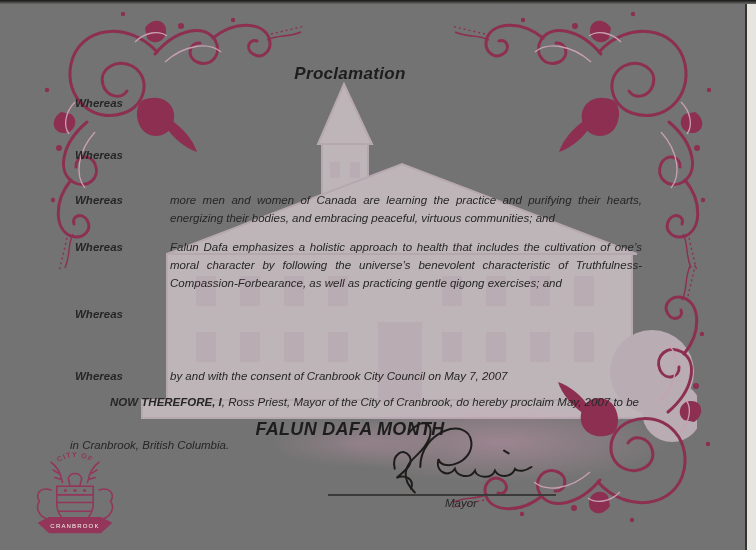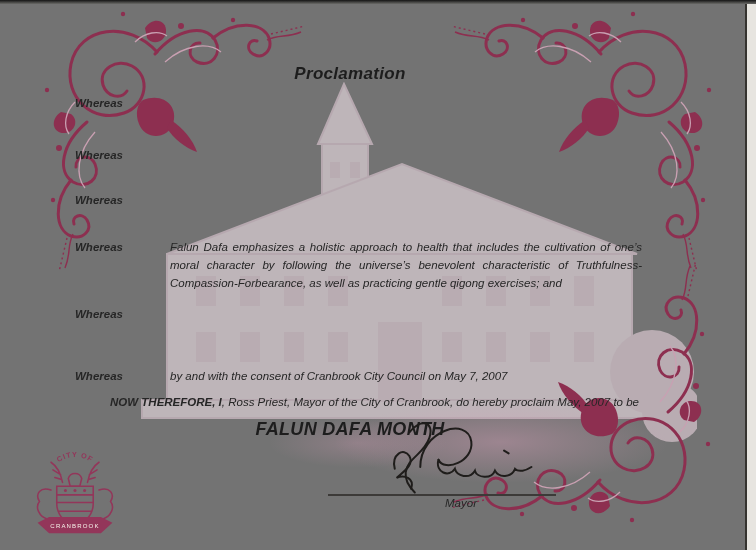--- a/index.html
+++ b/index.html
@@ -149,37 +149,39 @@
   <div class="title">Proclamation</div>
 
   <div class="clause c1">
     <span class="lbl">Whereas</span>
   </div>
   <div class="clause c2">
     <span class="lbl">Whereas</span>
   </div>
   <div class="clause c3">
     <span class="lbl">Whereas</span>
+    <span class="txt">more men and women of Canada are learning the practice and purifying their hearts, energizing their bodies, and embracing peaceful, virtuous communities; and</span>
   </div>
   <div class="clause c4">
     <span class="lbl">Whereas</span>
     <span class="txt">Falun Dafa emphasizes a holistic approach to health that includes the cultivation of one’s moral character by following the universe’s benevolent characteristic of Truthfulness-Compassion-Forbearance, as well as practicing gentle qigong exercises; and</span>
   </div>
   <div class="clause c5">
     <span class="lbl">Whereas</span>
   </div>
   <div class="clause c6">
     <span class="lbl">Whereas</span>
     <span class="txt">by and with the consent of Cranbrook City Council on May 7, 2007</span>
   </div>
 
   <div class="therefore"><span class="lead">NOW THEREFORE, I</span><span>, Ross Priest, Mayor of the City of Cranbrook, do hereby proclaim May, 2007 to be</span></div>
 
   <div class="proclaim">FALUN DAFA MONTH</div>
 
+  <div class="location">in Cranbrook, British Columbia.</div>
 
   <svg class="sig-scrawl" viewBox="0 0 212 90">
     <g fill="none" stroke="#1f1d1b" stroke-width="2.2" stroke-linecap="round">
       <path d="M46,18 C58,2 74,6 68,24 C62,42 44,46 42,62 C41,70 46,78 52,84"></path>
       <path d="M30,58 C26,42 40,34 46,44 C52,54 38,62 32,68 C40,64 52,68 48,80"></path>
       <path d="M58,56 C58,16 110,0 114,28 C117,50 84,62 78,48"></path>
       <path d="M78,48 C74,62 90,68 96,58 C98,66 112,70 118,60 C120,68 136,70 140,60 C144,68 158,68 162,58 C166,62 174,60 180,56"></path>
       <path d="M150,38 l5,3"></path>
     </g>
   </svg>

